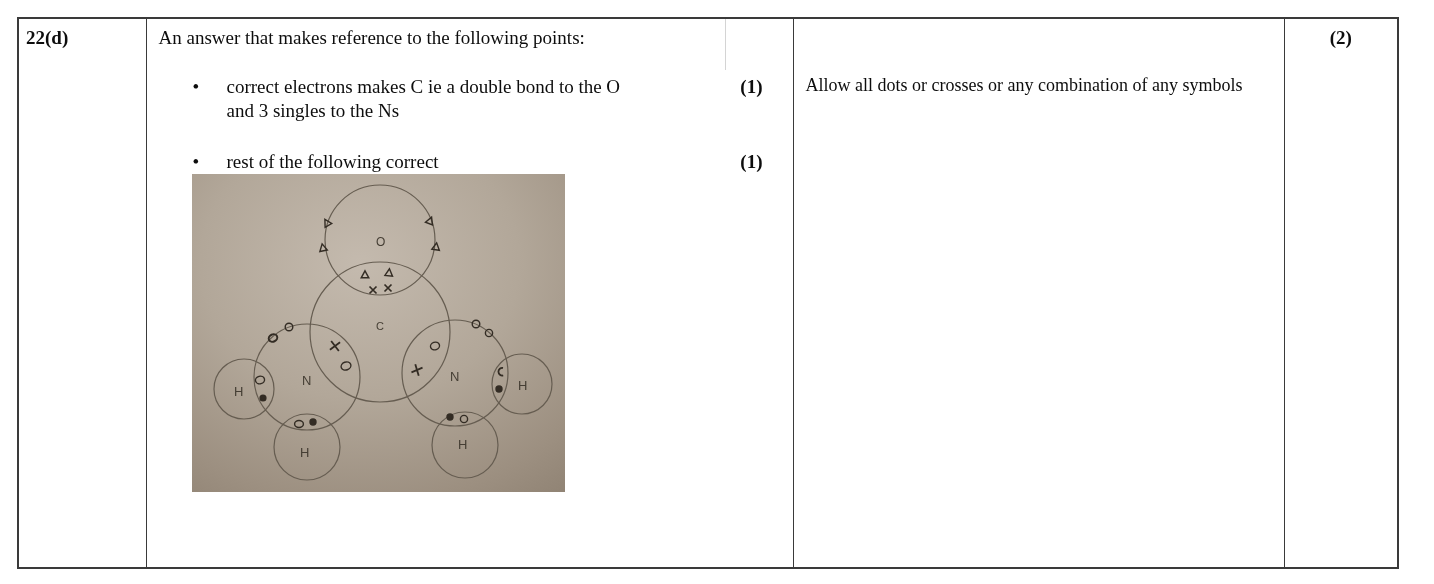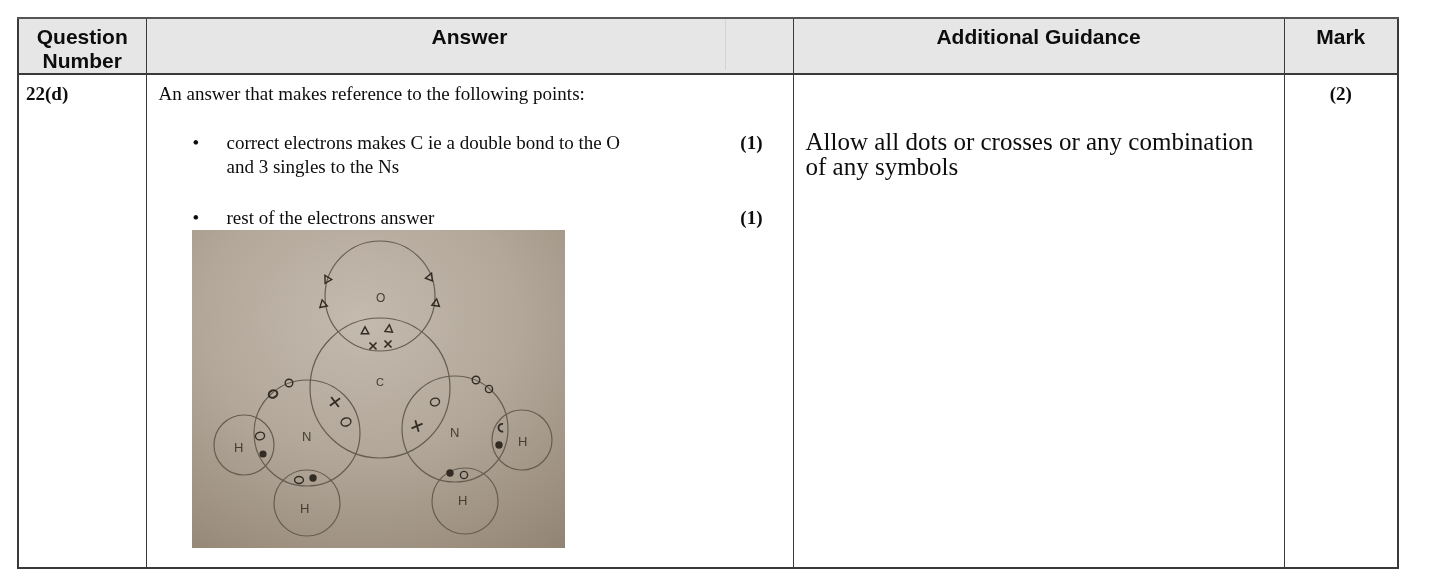--- a/index.html
+++ b/index.html
@@ -82,21 +82,21 @@
     white-space: nowrap;
   }
   .photo {
     width: 373px; height: 318px;
     margin: 0 0 0 45px;
     display: block;
   }
 
   td.guidance-cell { padding: 0; }
   .guidance-text {
-    font-size: 25px;
+    font-size: 18px;
     line-height: 25px;
     margin: 54px 0 0 12px;
     width: 462px;
   }
   td.mark-cell { text-align: center; }
   .mark-value {
     font-weight: bold;
     font-size: 19px;
     margin-top: 8px;
   }
@@ -107,46 +107,40 @@
 <div class="page">
 
   <table class="mark-scheme">
     <colgroup>
       <col style="width:128px">
       <col style="width:647px">
       <col style="width:491px">
       <col style="width:114px">
     </colgroup>
     <tbody>
-        <tr>
-      <th>Question Number</th>
-      <th>Answer</th>
-      <th>Additional Guidance</th>
-      <th>Mark</th>
-    </tr>
     <tr>
       <td class="qn-cell">
         <span>22(d)</span>
       </td>
       <td class="answer-cell">
         <div class="answer-intro">An answer that makes reference to the following points:</div>
 
         <div class="bullet-row first">
           <span class="bullet-glyph">•</span>
           <div class="bullet-text">
             <div>correct electrons makes C ie a double bond to the O</div>
             <div>and 3 singles to the Ns</div>
           </div>
           <span class="bullet-mark">(1)</span>
         </div>
 
         <div class="bullet-row second">
           <span class="bullet-glyph">•</span>
           <div class="bullet-text">
-            <div>rest of the electrons answer</div>
+            <div>rest of the following correct</div>
           </div>
           <span class="bullet-mark">(1)</span>
         </div>
 
         <svg class="photo" viewBox="0 0 373 318">
           <defs>
             <radialGradient id="paper" cx="45%" cy="28%" r="95%">
               <stop offset="0%" stop-color="#c4baae"></stop>
               <stop offset="45%" stop-color="#b2a799"></stop>
               <stop offset="80%" stop-color="#9c8f80"></stop>

